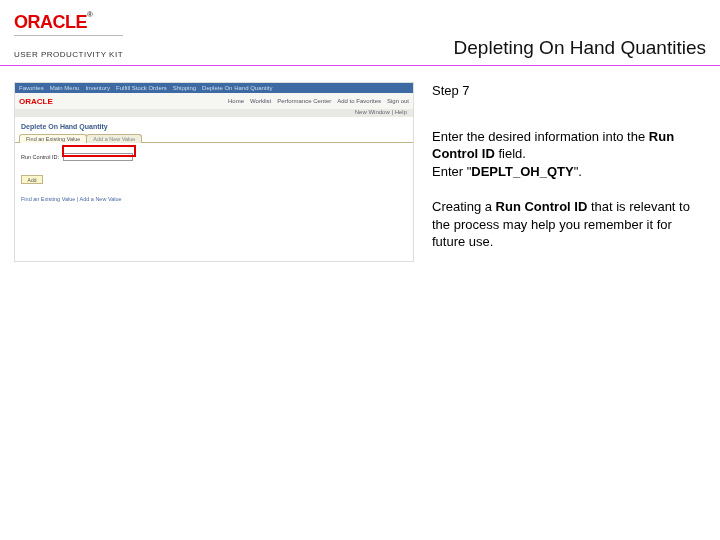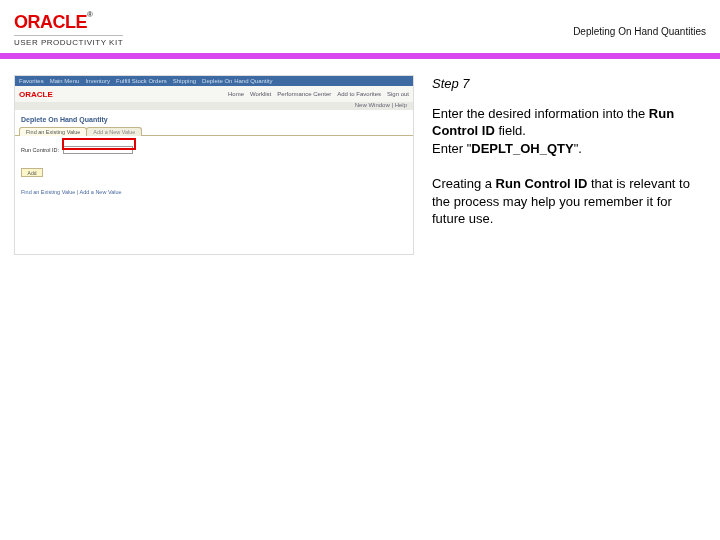--- a/index.html
+++ b/index.html
@@ -7,48 +7,48 @@
     width: 720px;
     height: 540px;
     background: #fff;
     font-family: Arial, Helvetica, sans-serif;
     font-size: 12px;
     color: #000;
     position: relative;
   }
   .header {
     display: flex;
-    align-items: center;
+    align-items: flex-end;
     padding: 12px 14px 6px 14px;
-    border-bottom: 6px solid #d946ef;
+    border-bottom: 1px solid #d946ef;
   }
   .brand {
     display: flex;
     flex-direction: column;
   }
   .oracle-logo {
     font-family: Arial, sans-serif;
     font-weight: bold;
     color: #e10000;
     font-size: 18px;
     letter-spacing: -0.5px;
     position: relative;
   }
   .oracle-logo sup { font-size: 8px; color: #444; vertical-align: top; position: relative; top: -2px; }
   .kit {
     font-size: 8px;
     letter-spacing: 0.5px;
     color: #333;
     border-top: 1px solid #bbb;
-    padding-top: 2px;
+    padding-top: 14px;
     margin-top: 2px;
   }
   .page-title {
     margin-left: auto;
-    font-size: 10px;
+    font-size: 19px;
     color: #111;
     padding-top: 4px;
   }
   .content {
     display: flex;
     padding: 16px 14px;
     gap: 18px;
   }
   .screenshot {
     width: 400px;
@@ -156,21 +156,21 @@
     padding: 4px 6px;
     color: #4a69a0;
     font-size: 5.5px;
   }
   .instructions {
     flex: 1;
     font-size: 13px;
     line-height: 1.35;
     color: #000;
   }
-  .step-label { margin-bottom: 12px; font-style: italic; }
+  .step-label { margin-bottom: 28px; }
   .para { margin-bottom: 18px; }
 </style>
 </head>
 <body>
 
 <div class="header">
   <div class="brand">
     <div class="oracle-logo">
       <span>ORACLE</span><sup>®</sup>
     </div>

